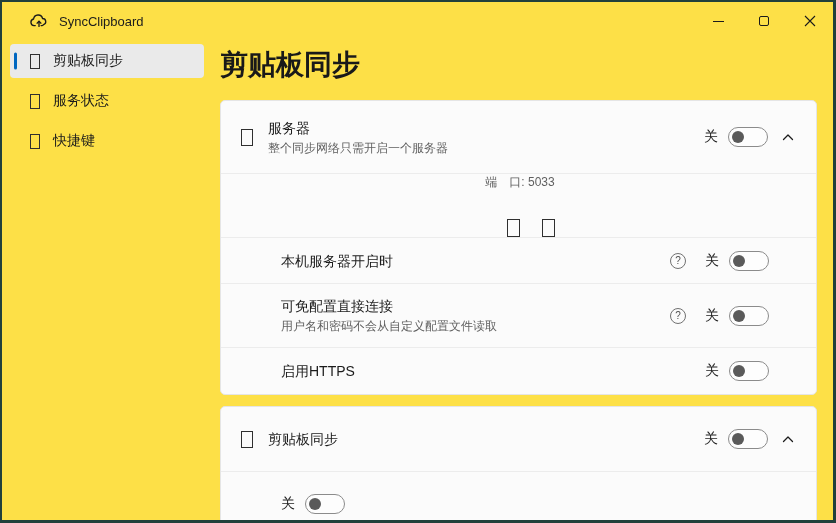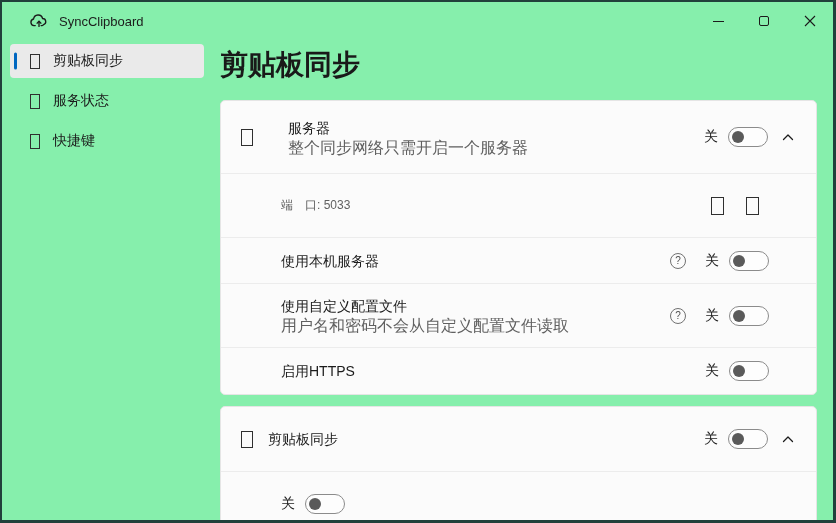--- a/index.html
+++ b/index.html
@@ -1,20 +1,20 @@
 <!DOCTYPE html>
 <html><head>
 <meta charset="utf-8">
 <style>
   html,body{margin:0;padding:0;background:#ffffff;}
   *{box-sizing:border-box;}
   .window{
     width:836px;height:523px;
     border:solid #21403b;border-width:2px 3px 3px 2px;
-    background:#86efac;
+    background:#fde047;
     font-family:"Liberation Sans",sans-serif;
     color:#1b1b1b;
     overflow:hidden;
     position:relative;
   }
   
   .titlebar{height:38px;display:flex;align-items:center;padding-left:26px;position:relative;}
   .app-icon{width:22px;height:22px;display:flex;align-items:center;justify-content:center;}
   .app-title{margin-left:9px;font-size:13px;color:#1c1c1c;}
   .caption-buttons{position:absolute;right:0;top:0;height:38px;display:flex;}
@@ -30,37 +30,37 @@
   .tofu{display:inline-block;border:1.5px solid #2f2f2f;background:transparent;}
   .nav-tofu{width:10px;height:15px;margin-right:13px;flex:none;}
   .nav-label{white-space:nowrap;}
   
   .content{flex:1;padding:0 16px 0 8px;overflow:hidden;}
   .page-title{font-size:28px;font-weight:600;margin:6px 0 16px 0;color:#191919;}
   .card{background:#fbfbfb;border:1px solid #e5e5e5;border-radius:5px;overflow:hidden;}
   .card + .card{margin-top:11px;}
   .row{display:flex;align-items:center;}
   .row + .row{border-top:1px solid #ececec;}
-  .header-row{height:72px;padding:0 22px 0 20px;gap:20px;}
+  .header-row{height:72px;padding:0 22px 0 20px;}
   .header-row2{height:64px;padding:0 22px 0 20px;}
   .hdr-tofu{width:12px;height:17px;margin-right:15px;flex:none;}
   .row-text{flex:1;min-width:0;}
   .row-title{font-size:14px;color:#1b1b1b;line-height:18px;}
-  .row-sub{font-size:16px;color:#606060;line-height:16px;margin-top:3px;}
+  .row-sub{font-size:12px;color:#606060;line-height:16px;margin-top:3px;}
   .controls{display:flex;align-items:center;flex:none;}
   .toggle-label{font-size:14px;color:#1b1b1b;margin-right:10px;}
   .toggle{width:40px;height:20px;border:1px solid #8b8b8b;border-radius:10px;background:#fdfdfd;position:relative;flex:none;cursor:default;padding:0;}
   .toggle .knob{position:absolute;left:3px;top:3px;width:12px;height:12px;border-radius:50%;background:#5a5a5a;}
   .chevron-btn{margin-left:14px;background:none;border:none;padding:0;display:flex;align-items:center;cursor:default;}
   .help{width:16px;height:16px;border:1px solid #717171;border-radius:50%;font-size:10px;color:#4f4f4f;display:flex;align-items:center;justify-content:center;margin-right:19px;flex:none;}
   .sub-row{padding:0 47px 0 60px;}
   .sub-row.h46{height:46px;}
   .sub-row.h64{height:64px;}
   .sub-row.h47{height:47px;}
-  .details-row{height:64px;padding:0 57px 0 60px;}
+  .details-row{height:64px;padding:0 57px 0 60px;flex-direction:column;}
   .detail-lines{flex:1;font-size:12px;color:#5f5f5f;line-height:17px;}
   .detail-line span{white-space:pre;}
   .detail-actions{display:flex;align-items:center;}
   .icon-btn{background:none;border:none;padding:0;margin-left:22px;display:flex;align-items:center;cursor:default;}
   .act-tofu{width:13px;height:18px;}
 </style>
 </head>
 <body>
 
 <div class="window">
@@ -140,34 +140,34 @@
                 <span class="tofu act-tofu"></span>
               </button>
             <button class="icon-btn">
                 <span class="tofu act-tofu"></span>
               </button>
           </div>
         </div>
 
         <div class="row sub-row h46">
           <div class="row-text">
-            <div class="row-title">使用本机服务器</div>
+            <div class="row-title">本机服务器开启时</div>
           </div>
           <div class="controls">
             <span class="help">?</span>
             <span class="toggle-label">关</span>
             <button class="toggle">
                 <span class="knob"></span>
               </button>
           </div>
         </div>
 
         <div class="row sub-row h64">
           <div class="row-text">
-            <div class="row-title">使用自定义配置文件</div>
+            <div class="row-title">可免配置直接连接</div>
             <div class="row-sub">用户名和密码不会从自定义配置文件读取</div>
           </div>
           <div class="controls">
             <span class="help">?</span>
             <span class="toggle-label">关</span>
             <button class="toggle">
                 <span class="knob"></span>
               </button>
           </div>
         </div>

